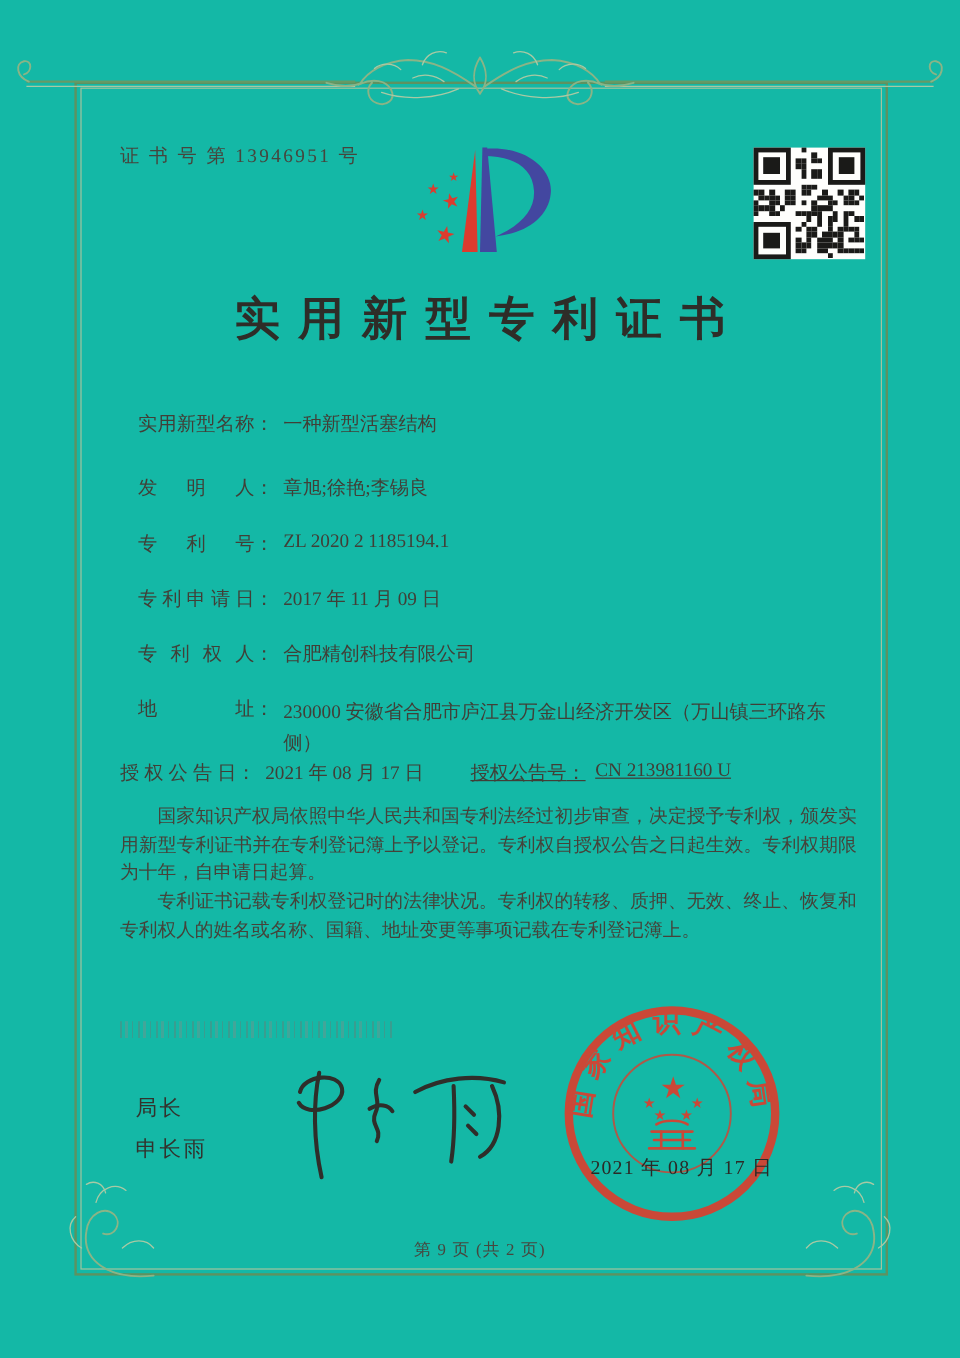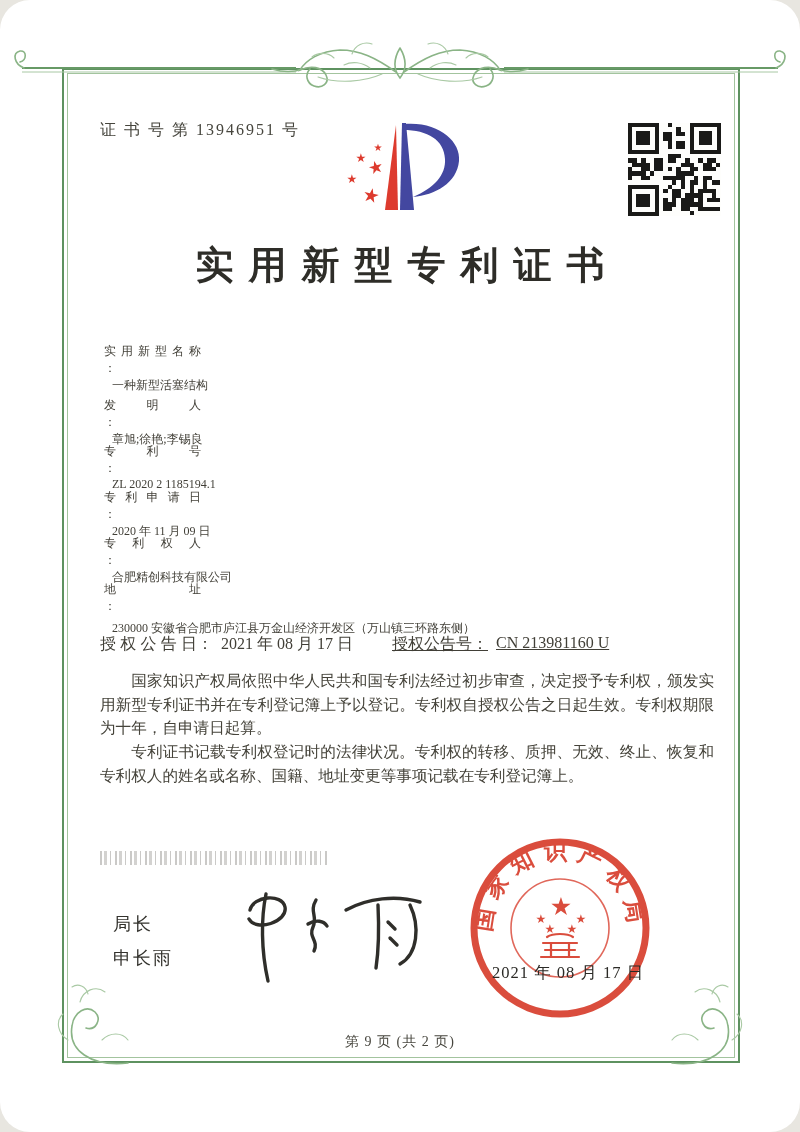--- a/index.html
+++ b/index.html
@@ -1,19 +1,19 @@
 <!DOCTYPE html>
 <html><head>
 <meta charset="utf-8">
 <style>
   html,body{margin:0;padding:0;background:#e8e6e0;}
   .page{
     position:relative;width:800px;height:1132px;margin:0 auto;
-    background:#ffffff;overflow:hidden;
-    font-family:"Liberation Serif","DejaVu Serif",serif;color:#3e3c35;border-radius:30px;
+    background:#14b8a6;overflow:hidden;
+    font-family:"Liberation Serif","DejaVu Serif",serif;color:#3e3c35;
   }
   
   .border-outer{position:absolute;left:62px;top:68px;width:678px;height:995px;
     border:2px solid #5e9260;box-sizing:border-box;}
   .border-inner{position:absolute;left:67px;top:73px;width:668px;height:985px;
     border:1px solid #a3c49e;box-sizing:border-box;}
   .top-ornament{position:absolute;left:0;top:24px;width:800px;height:95px;}
   .corner-flourish{position:absolute;width:130px;height:95px;}
   .corner-left{left:28px;top:978px;}
   .corner-right{left:642px;top:978px;transform:scaleX(-1);}
@@ -22,21 +22,21 @@
     letter-spacing:2px;color:#46453d;}
   .logo{position:absolute;left:338px;top:108px;width:134px;height:118px;}
   .qr{position:absolute;left:628px;top:123px;width:93px;height:93px;background:#fefefc;}
   .qm{position:absolute;width:4.4px;height:4.4px;background:#1a1a18;}
   .qf{position:absolute;width:30.8px;height:30.8px;border:4.4px solid #1a1a18;box-sizing:border-box;}
   .qf::after{content:"";position:absolute;left:4.4px;top:4.4px;width:13.2px;height:13.2px;background:#1a1a18;}
   .qf.tl{left:0;top:0}.qf.tr{left:62.2px;top:0}.qf.bl{left:0;top:62.2px}
   .title{position:absolute;left:0;top:240px;width:800px;text-align:center;
     font-size:38px;font-weight:bold;letter-spacing:15px;text-indent:15px;color:#2e2d28;}
   
-  .field-row{position:absolute;left:104px;width:620px;font-size:12px;display:flex;color:#413f37;flex-direction:column;}
+  .field-row{position:absolute;left:115px;width:620px;font-size:16px;display:flex;color:#413f37;}
   .f-label{display:inline-block;width:97px;text-align:justify;text-align-last:justify;flex:none;}
   .f-colon{flex:none;}
   .f-value{margin-left:8px;}
   .addr .f-value{width:472px;line-height:26px;}
   .grant-row{position:absolute;left:100px;top:634px;width:630px;font-size:16px;display:flex;color:#413f37;}
   .grant-left{display:flex;width:292px;flex:none;}
   .grant-right{display:flex;text-decoration:underline;}
   
   .body-par{position:absolute;left:100px;width:614px;font-size:15.6px;line-height:23.5px;
     text-align:justify;text-indent:2em;color:#45433a;}
@@ -265,21 +265,21 @@
     <span class="f-value">章旭;徐艳;李锡良</span>
   </div>
   <div class="field-row" style="top:443px">
     <span class="f-label">专　利　号</span>
       <span class="f-colon">：</span>
     <span class="f-value">ZL 2020 2 1185194.1</span>
   </div>
   <div class="field-row" style="top:489px">
     <span class="f-label">专利申请日</span>
       <span class="f-colon">：</span>
-    <span class="f-value">2020 年 11 月 09 日</span>
+    <span class="f-value">2017 年 11 月 09 日</span>
   </div>
   <div class="field-row" style="top:535px">
     <span class="f-label">专 利 权 人</span>
       <span class="f-colon">：</span>
     <span class="f-value">合肥精创科技有限公司</span>
   </div>
   <div class="field-row addr" style="top:581px">
     <span class="f-label">地　　　址</span>
       <span class="f-colon">：</span>
     <span class="f-value">230000 安徽省合肥市庐江县万金山经济开发区（万山镇三环路东侧）</span>

